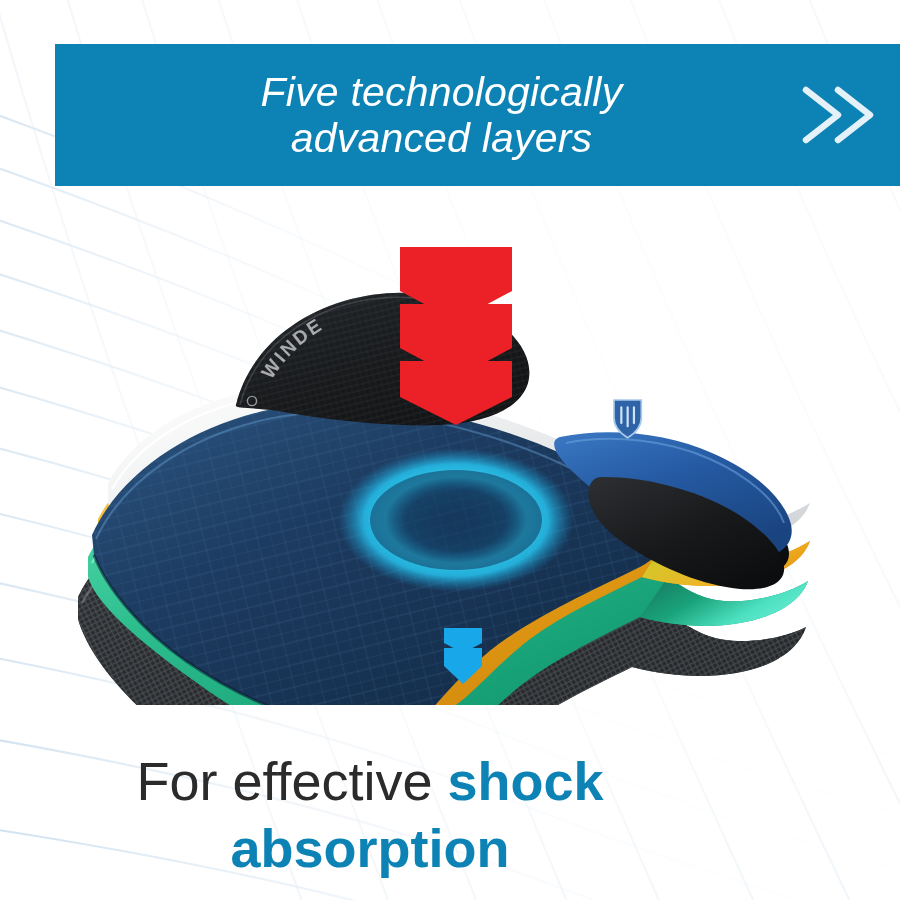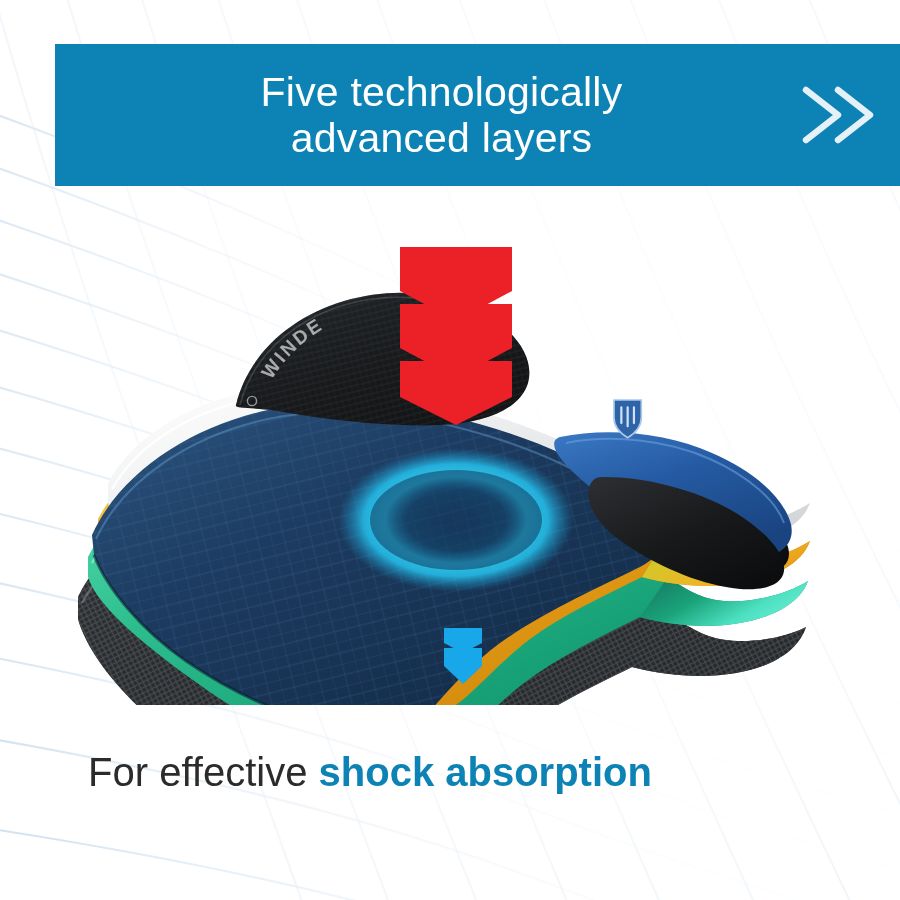--- a/index.html
+++ b/index.html
@@ -39,20 +39,21 @@
     flex:1;
     text-align:center;
     color:#ffffff;
     font-size:41px;
     line-height:1.13;
     font-weight:400;
     letter-spacing:.2px;
     padding-left:55px;
     padding-right:10px;
     white-space:pre-line;
+    font-style:italic;
   }
   .banner-chevrons{
     width:105px;
     display:flex;
     align-items:center;
     justify-content:center;
     margin-right:12px;
   }
   .banner-chevrons svg{ display:block; }
 
@@ -84,21 +85,21 @@
   .arrow-blue svg{ width:100%; height:100%; display:block; }
 
   
   .caption{
     position:absolute;
     left:0; top:748px;
     width:740px;
     text-align:center;
     z-index:5;
     color:#2b2b2b;
-    font-size:40px;
+    font-size:54px;
     line-height:1.24;
     font-weight:400;
   }
   .caption .accent{
     color:#0c83b4;
     font-weight:700;
   }
   .caption-line{ display:block; }
 </style>
 </head>

